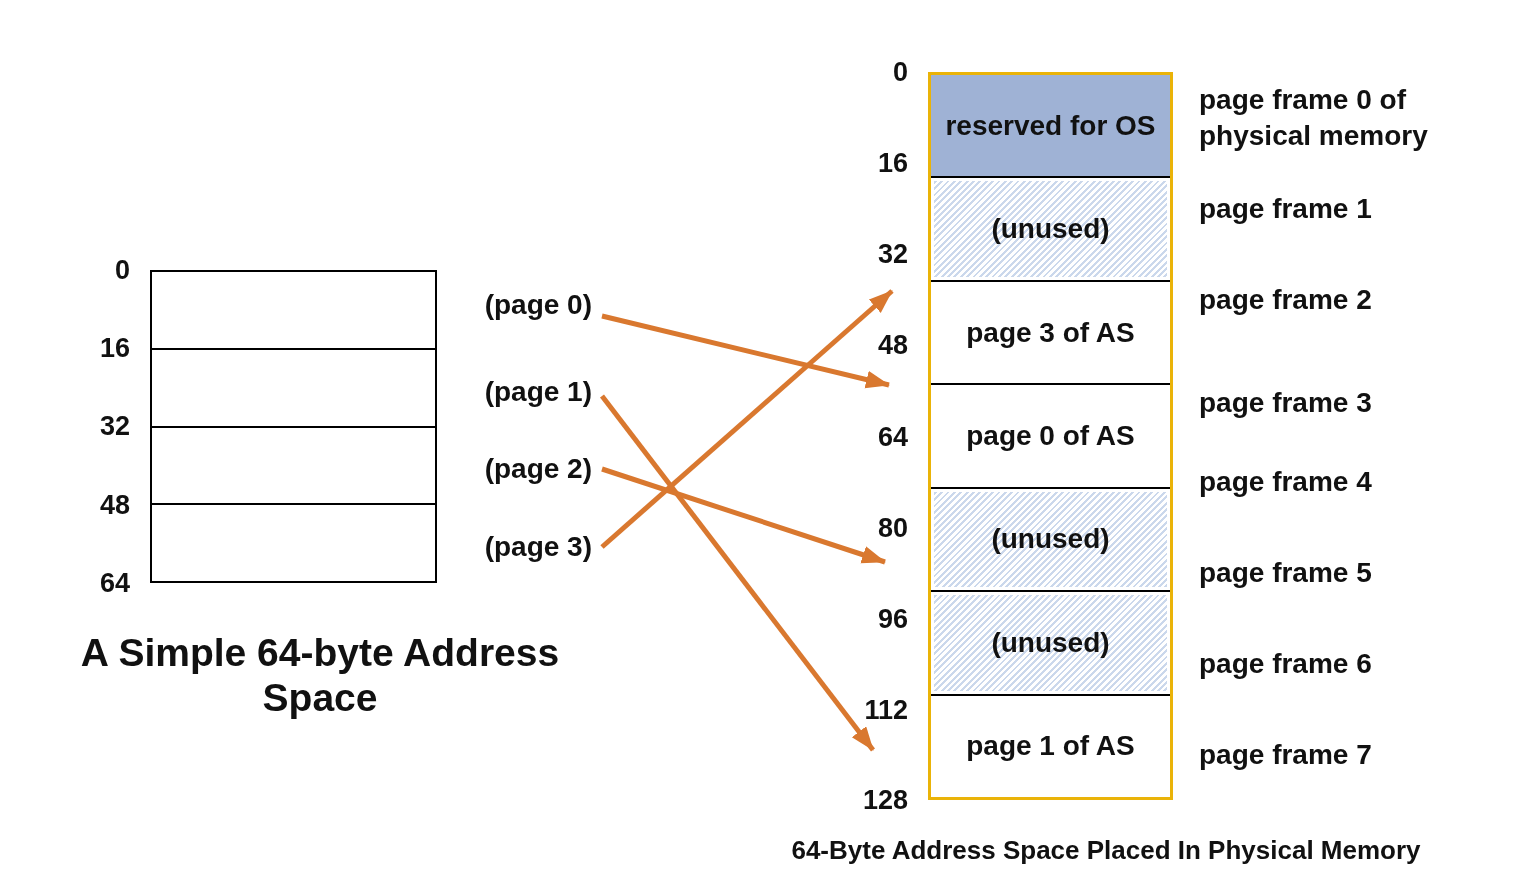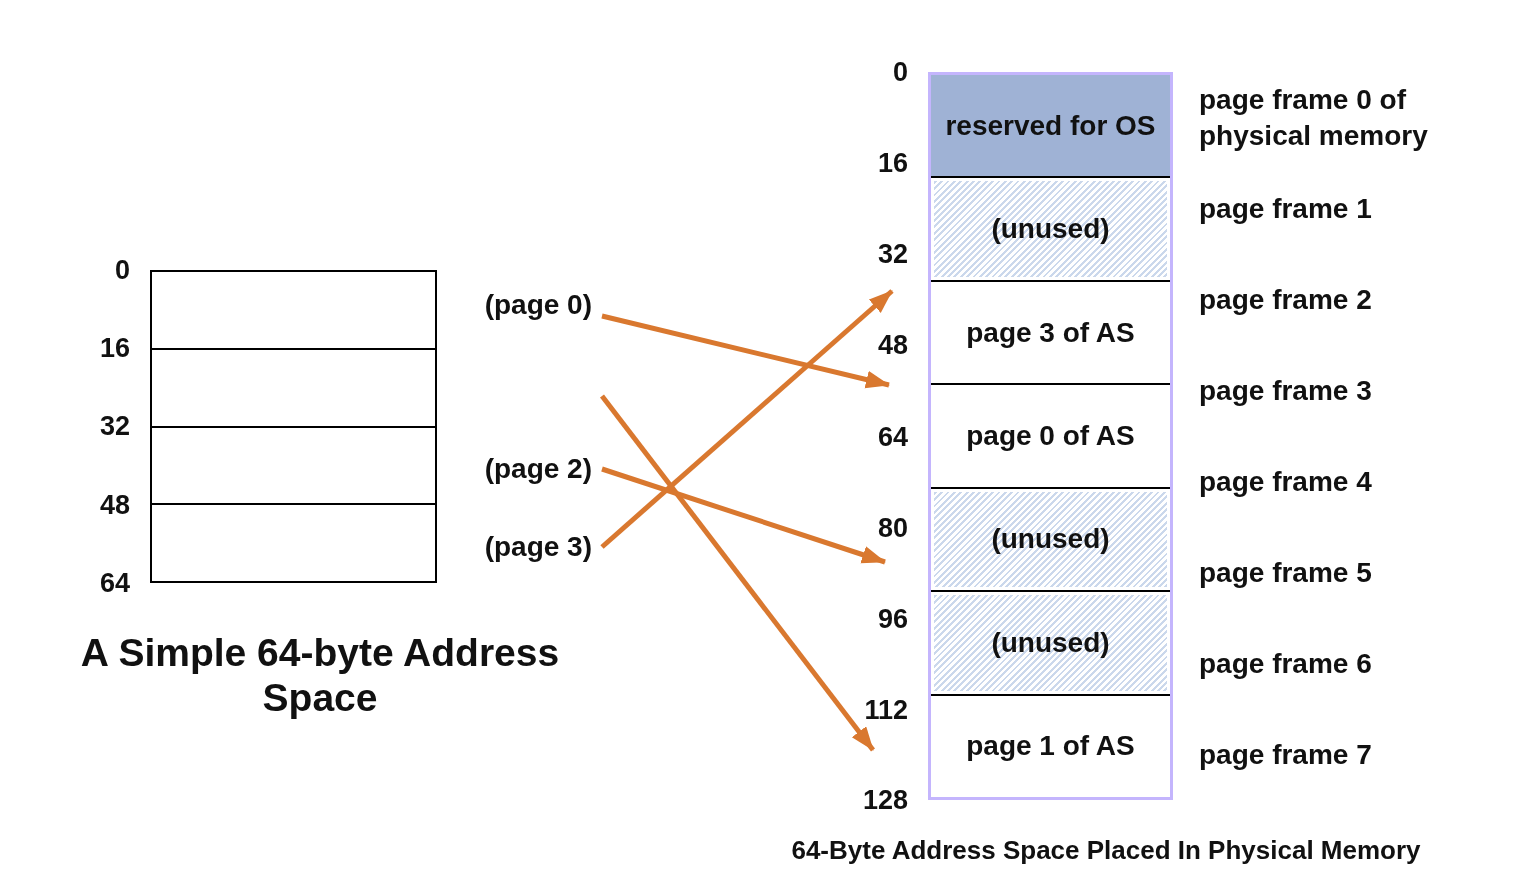--- a/index.html
+++ b/index.html
@@ -28,21 +28,21 @@
   
   .page-label {
     position:absolute; left:392px; width:200px; text-align:right;
     transform:translateY(-50%); font-size:28px; line-height:1;
   }
   
   .arrows { position:absolute; left:0; top:0; width:1520px; height:896px; pointer-events:none; }
   
   .rbox {
     position:absolute; left:928px; top:72px; width:245px; height:728px;
-    border:3px solid #c4b5fd; box-sizing:border-box; background:#fff;
+    border:3px solid #eab308; box-sizing:border-box; background:#fff;
     display:flex; flex-direction:column;
   }
   .cell {
     flex:1; display:flex; align-items:center; justify-content:center;
     font-size:28px; line-height:1; box-sizing:border-box;
   }
   .cell + .cell { border-top:2px solid #000; }
   .cell.os { background:#9fb2d5; }
   .cell.hatched {
     background:repeating-linear-gradient(135deg,#cbd8ec 0 2px,#ffffff 2px 4.5px);
@@ -74,20 +74,21 @@
     <div class="lrow"></div>
   </div>
   <div class="lnum" style="top:270px">0</div>
   <div class="lnum" style="top:348px">16</div>
   <div class="lnum" style="top:426px">32</div>
   <div class="lnum" style="top:505px">48</div>
   <div class="lnum" style="top:583px">64</div>
   <div class="caption-left">A Simple 64-byte Address Space</div>
 
   <div class="page-label" style="top:305px">(page 0)</div>
+  <div class="page-label" style="top:392px">(page 1)</div>
   <div class="page-label" style="top:469px">(page 2)</div>
   <div class="page-label" style="top:547px">(page 3)</div>
 
   <svg class="arrows" viewBox="0 0 1520 896">
     <defs>
       <marker id="ah" markerUnits="userSpaceOnUse" markerWidth="30" markerHeight="22" refX="23" refY="9" orient="auto">
         <path d="M0,0 L24,9 L0,18 Z" fill="#d9782f"></path>
       </marker>
     </defs>
     <line x1="602" y1="316" x2="889" y2="385" stroke="#d9782f" stroke-width="5" marker-end="url(#ah)"></line>
@@ -127,21 +128,21 @@
   <div class="rnum" style="top:437px">64</div>
   <div class="rnum" style="top:528px">80</div>
   <div class="rnum" style="top:619px">96</div>
   <div class="rnum" style="top:710px">112</div>
   <div class="rnum" style="top:800px">128</div>
 
   <div class="frame-label" style="top:118px">page frame 0 of
 physical memory</div>
   <div class="frame-label" style="top:209px">page frame 1</div>
   <div class="frame-label" style="top:300px">page frame 2</div>
-  <div class="frame-label" style="top:391px">page frame 3</div>
+  <div class="frame-label" style="top:403px">page frame 3</div>
   <div class="frame-label" style="top:482px">page frame 4</div>
   <div class="frame-label" style="top:573px">page frame 5</div>
   <div class="frame-label" style="top:664px">page frame 6</div>
   <div class="frame-label" style="top:755px">page frame 7</div>
 
   <div class="caption-bottom">64-Byte Address Space Placed In Physical Memory</div>
 
 </div>
 
 </body></html>

